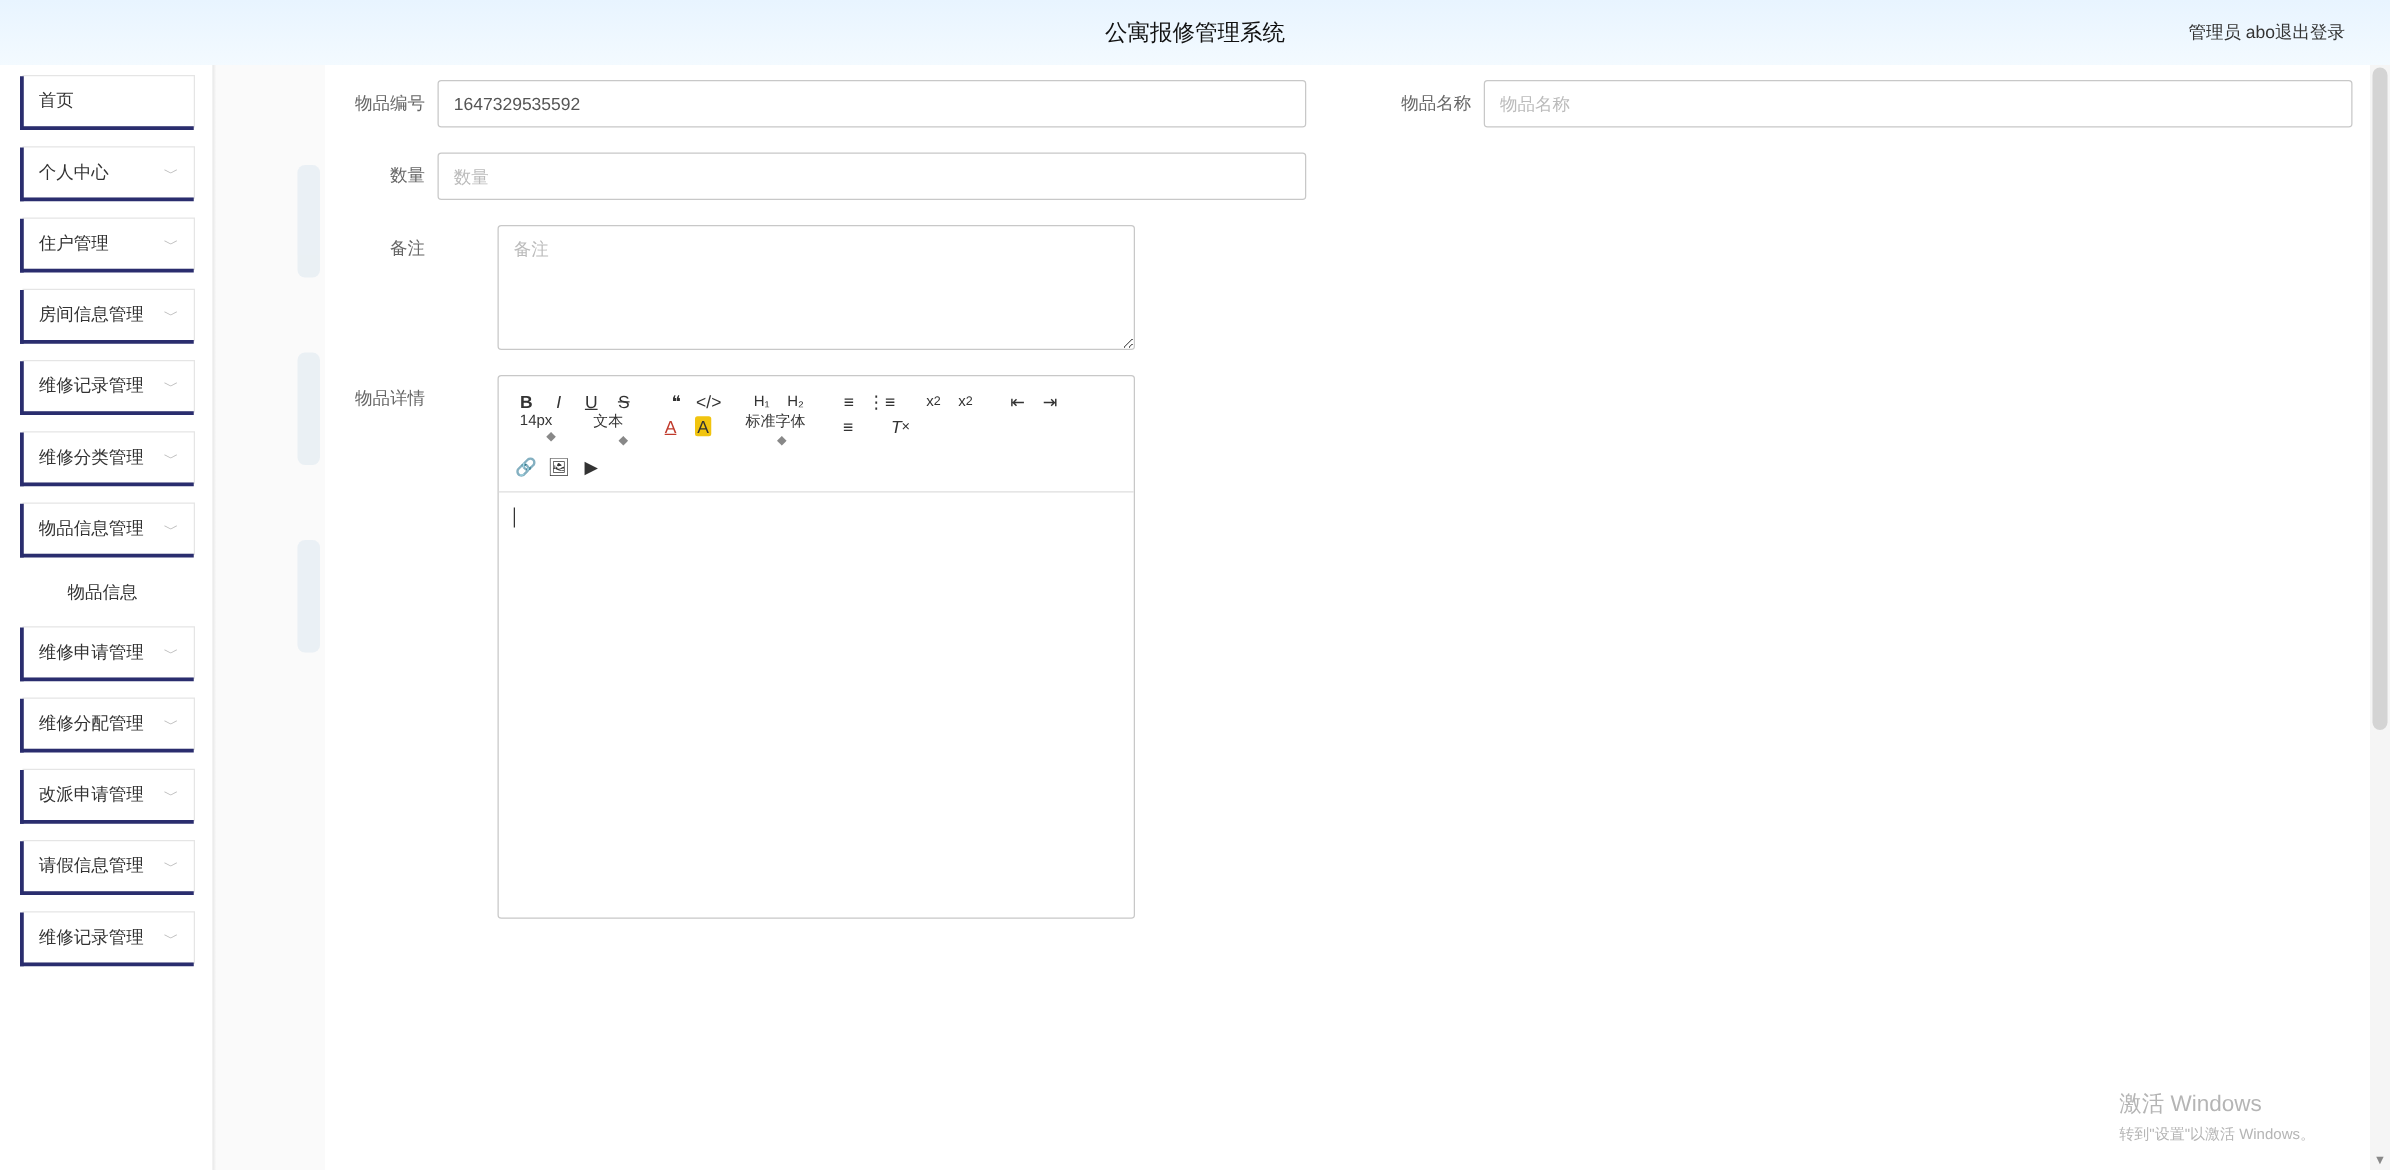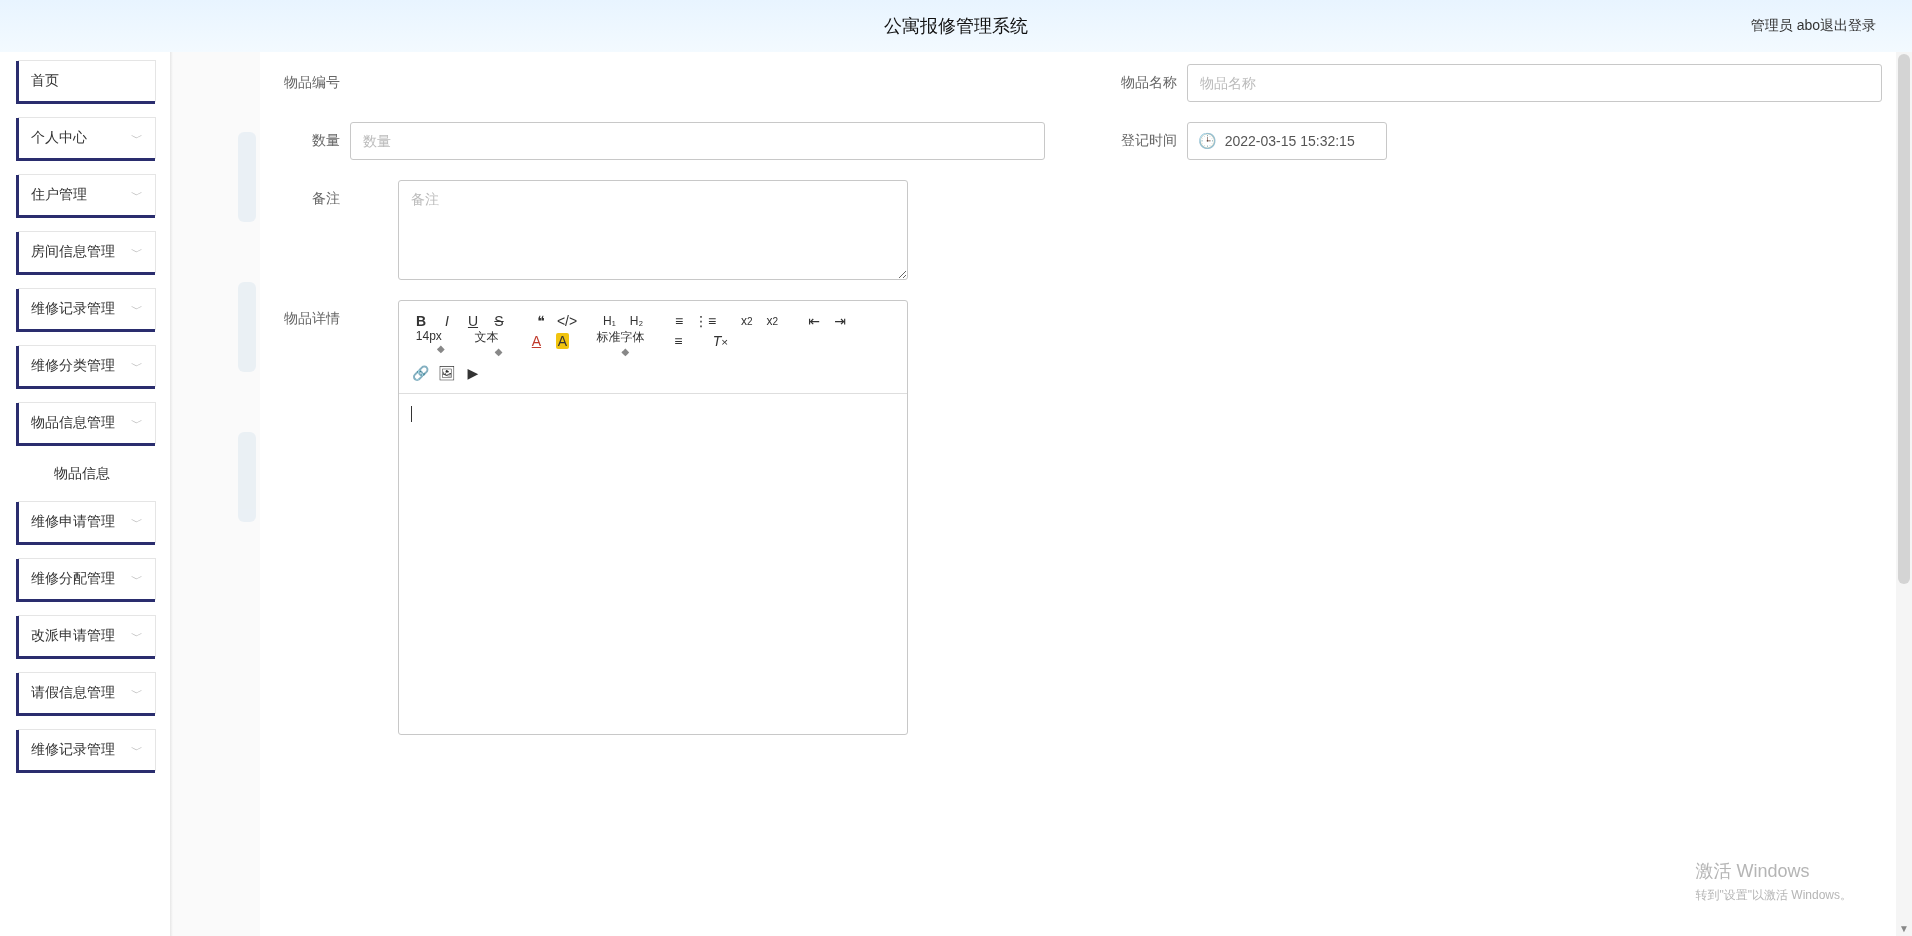--- a/index.html
+++ b/index.html
@@ -150,21 +150,21 @@
       flex-direction: column;
     }
     .tb-select .sel-arrow { margin-left: 24px; font-size: 10px; color: #888; }
     .tb-select.narrow .sel-arrow { margin-left: 10px; }
     .editor-body { min-height: 340px; padding: 12px; }
     .editor-body .cursor-line { border-left: 1px solid #333; height: 16px; width: 1px; display: inline-block; animation: blink 1s infinite; }
     @keyframes blink { 50% { opacity: 0; } }
 
     .row-two { margin-top: -8px; width: 100%; display: flex; align-items: center; gap: 2px; }
 
-    .watermark { position: fixed; right: 60px; bottom: 32px; color: #b5b5b5; pointer-events: none; }
+    .watermark { position: fixed; right: 60px; bottom: 20px; color: #b5b5b5; pointer-events: none; }
     .watermark .wm-title { font-size: 18px; }
     .watermark .wm-sub { font-size: 12px; margin-top: 4px; }
 
     .right-scrollbar { position: fixed; right: 0; top: 52px; bottom: 0; width: 16px; background: #f5f5f5; }
     .right-scrollbar .thumb { position: absolute; right: 2px; top: 2px; width: 12px; height: 60%; background: #d4d4d4; border-radius: 6px; }
     .right-scrollbar .arrow-down { position: absolute; bottom: 2px; left: 3px; font-size: 10px; color: #888; }
 
     .underline-a { text-decoration: underline; color: #c0392b; }
     .bg-a { background: #f1c40f; color: #333; padding: 0 2px; border-radius: 2px; }
   </style>
@@ -244,35 +244,29 @@
           <div></div>
         </div>
     </div>
 
     <div class="content">
 
       <div class="form">
         <div class="form-grid">
           <div class="form-row">
             <div class="form-label">物品编号</div>
+            <input class="text-input" value="1647329535592" style="">
           </div>
           <div class="form-row">
             <div class="form-label">物品名称</div>
             <input class="text-input" placeholder="物品名称" style="">
           </div>
           <div class="form-row">
             <div class="form-label">数量</div>
             <input class="text-input" placeholder="数量" style="">
-          </div>
-          <div class="form-row">
-            <div class="form-label">登记时间</div>
-            <div class="date-input-wrap">
-              <span class="clock-icon">🕒</span>
-              <span class="date-text">2022-03-15 15:32:15</span>
-            </div>
           </div>
           <div class="form-row full">
             <div class="form-label">备注</div>
             <textarea class="textarea-input" style="max-width: 510px;" placeholder="备注"></textarea>
           </div>
           <div class="form-row full">
             <div class="form-label wide">物品详情</div>
             <div class="editor">
               <div class="toolbar">
                 <span class="tb-btn">

